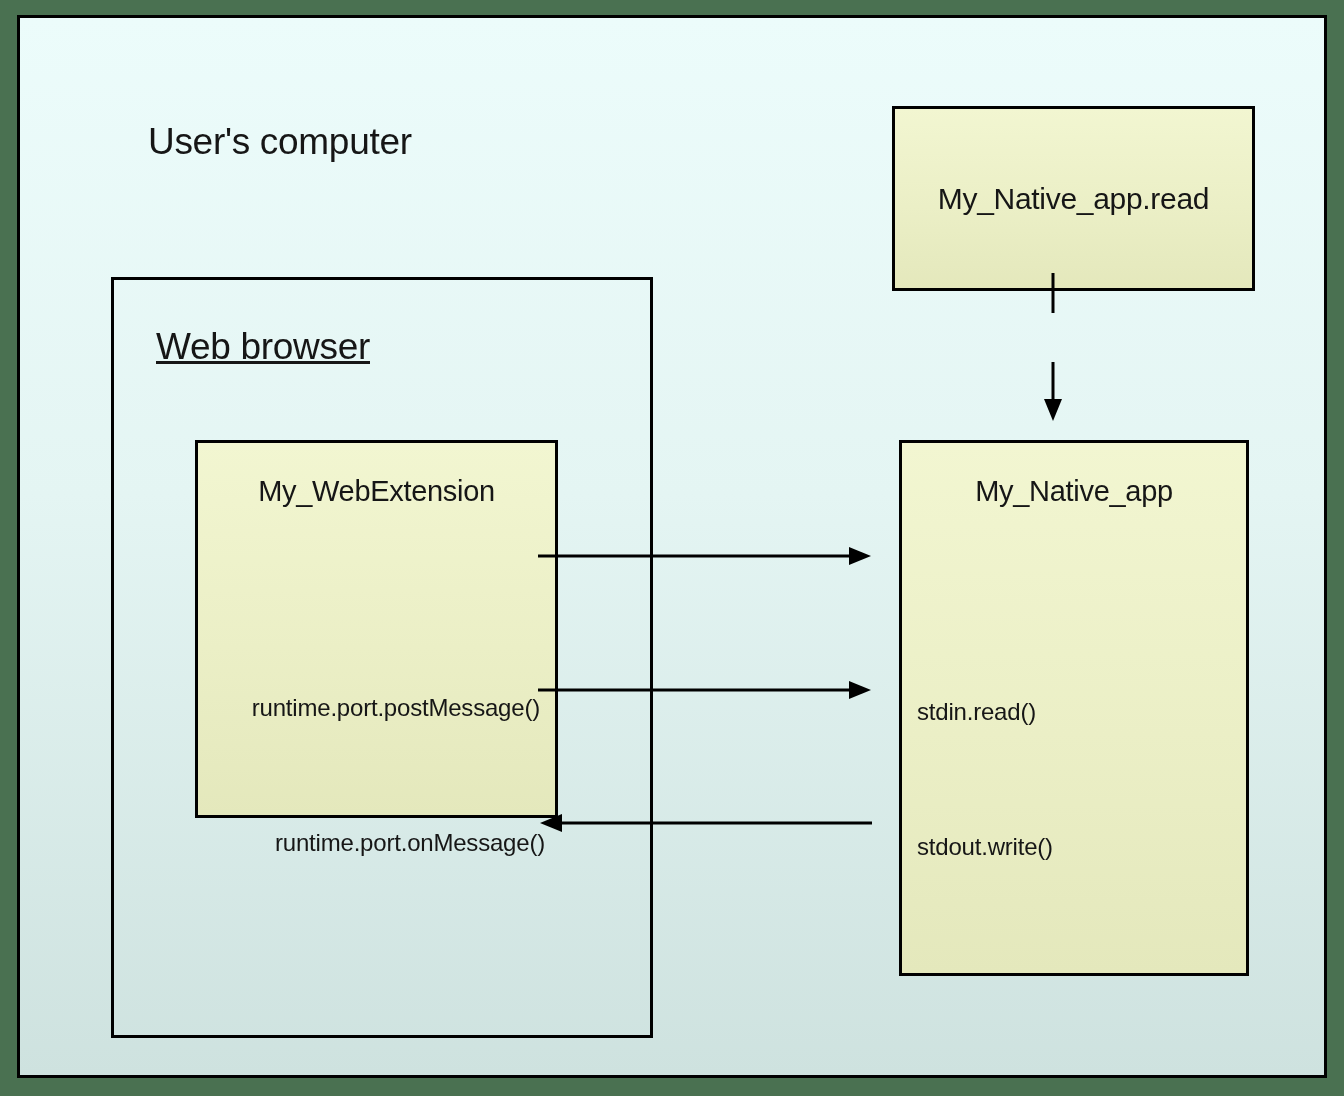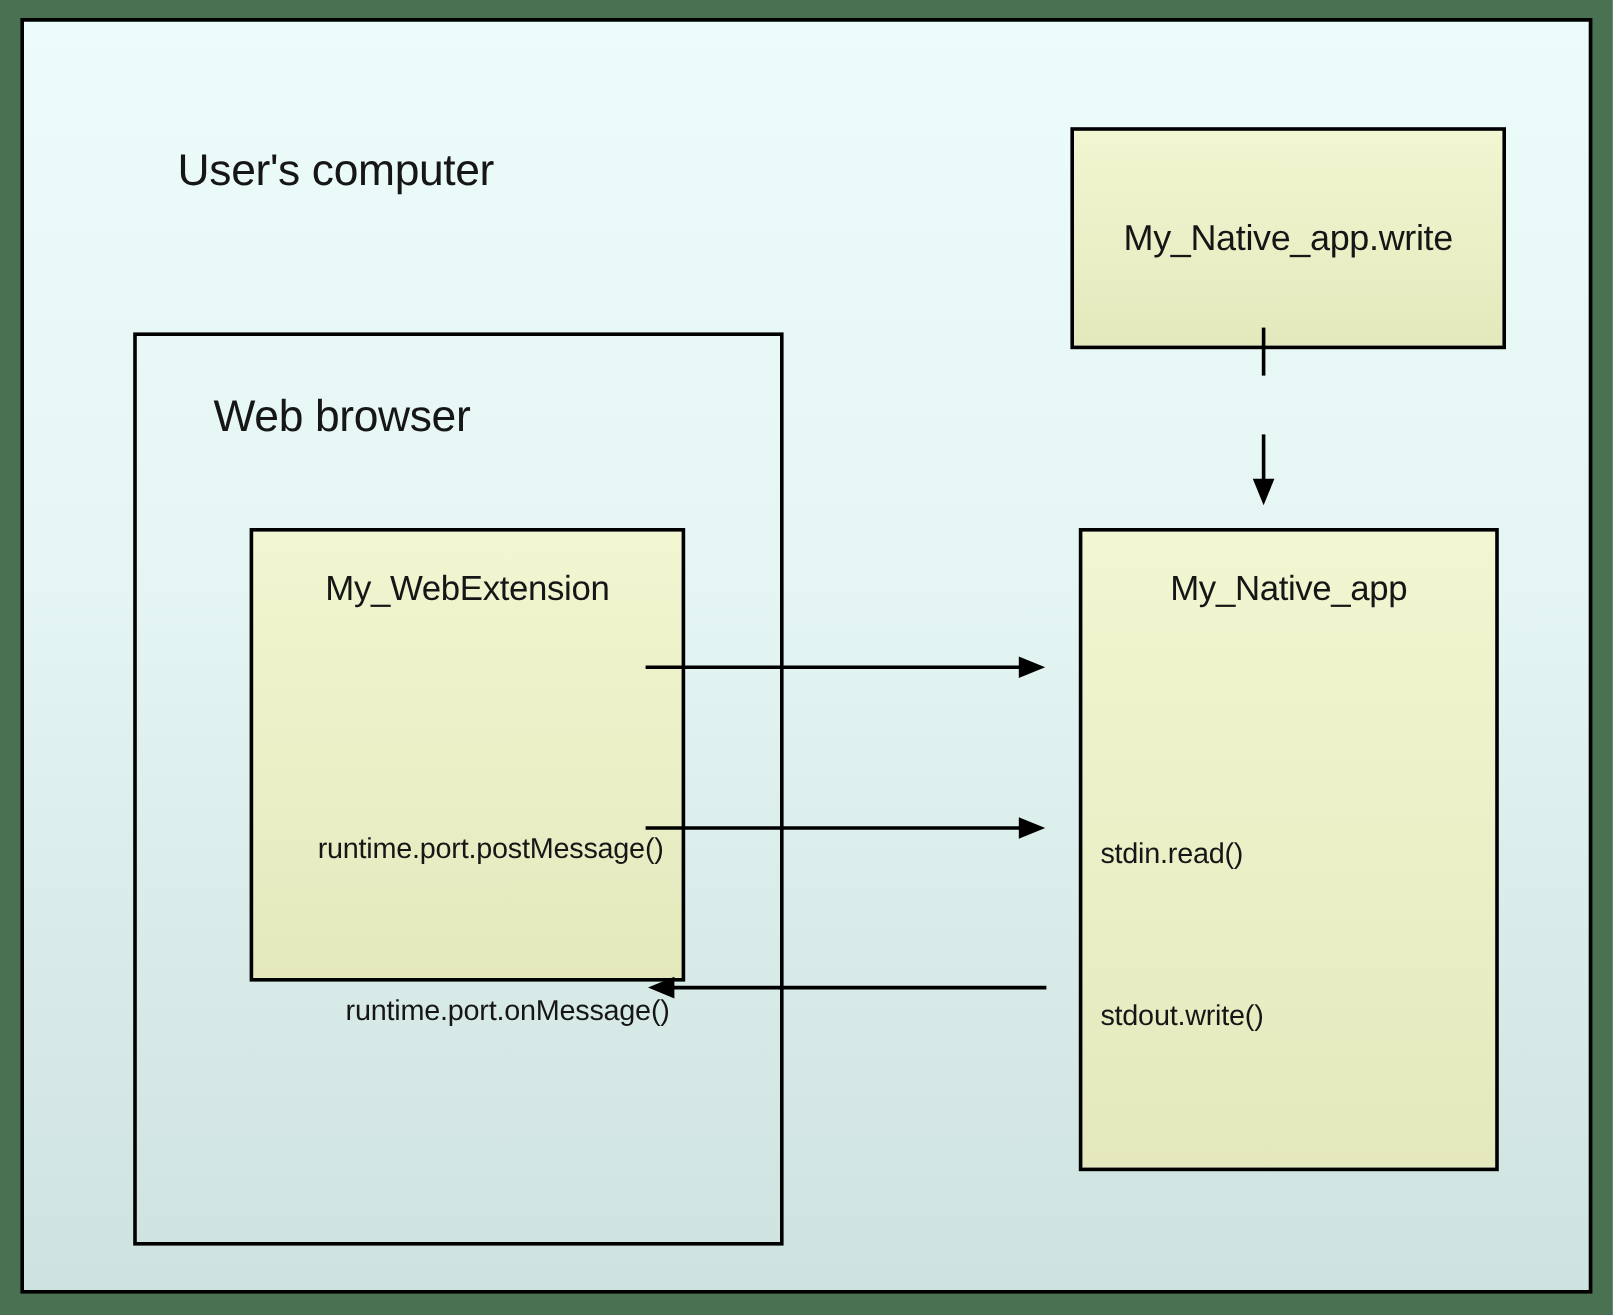--- a/index.html
+++ b/index.html
@@ -16,26 +16,26 @@
     background:linear-gradient(180deg,#ECFCFB 0%,#E4F5F3 45%,#CEE2DF 100%);
   }
   .browser-box{
     position:absolute;left:91px;top:259px;width:542px;height:761px;
     border:3px solid #000;background:transparent;
   }
   .outer-label{
     position:absolute;font-size:37px;letter-spacing:-0.3px;white-space:nowrap;
   }
   .computer-label{left:128px;top:103px;}
-  .browser-label{left:158px;top:308px;}
+  .browser-label{left:136px;top:308px;text-decoration:underline;}
   .yellow-box{
     position:absolute;border:3px solid #000;
     background:linear-gradient(180deg,#F2F6D1 0%,#EBEFC6 55%,#E4E8BC 100%);
   }
-  .webext-box{left:188px;top:422px;width:363px;height:378px;}
+  .webext-box{left:175px;top:422px;width:363px;height:378px;}
   .native-box{left:879px;top:422px;width:350px;height:536px;}
   .manifest-box{
     left:872px;top:88px;width:363px;height:185px;
     display:flex;align-items:center;justify-content:center;
   }
   .box-title{
     position:absolute;top:32px;left:0;right:0;text-align:center;
     font-size:29px;letter-spacing:-0.3px;white-space:nowrap;
   }
   .manifest-title{font-size:30px;letter-spacing:-0.3px;white-space:nowrap;}
@@ -83,21 +83,21 @@
       <div class="api-label lbl-post">runtime.port.postMessage()</div>
     </div>
 
     <div class="yellow-box native-box">
       <div class="box-title">My_Native_app</div>
       <div class="api-label lbl-stdin">stdin.read()</div>
       <div class="api-label lbl-stdout">stdout.write()</div>
     </div>
 
     <div class="yellow-box manifest-box">
-      <div class="manifest-title">My_Native_app.write</div>
+      <div class="manifest-title">My_Native_app.read</div>
     </div>
 
   </div>
 
   <svg class="connector-layer" width="1344" height="1096" viewBox="0 0 1344 1096" xmlns="http://www.w3.org/2000/svg">
     <g>
       <line x1="1053" y1="273" x2="1053" y2="313"></line>
       <line x1="1053" y1="362" x2="1053" y2="403"></line>
       <polygon points="1053,421 1044,399 1062,399"></polygon>
     </g>

